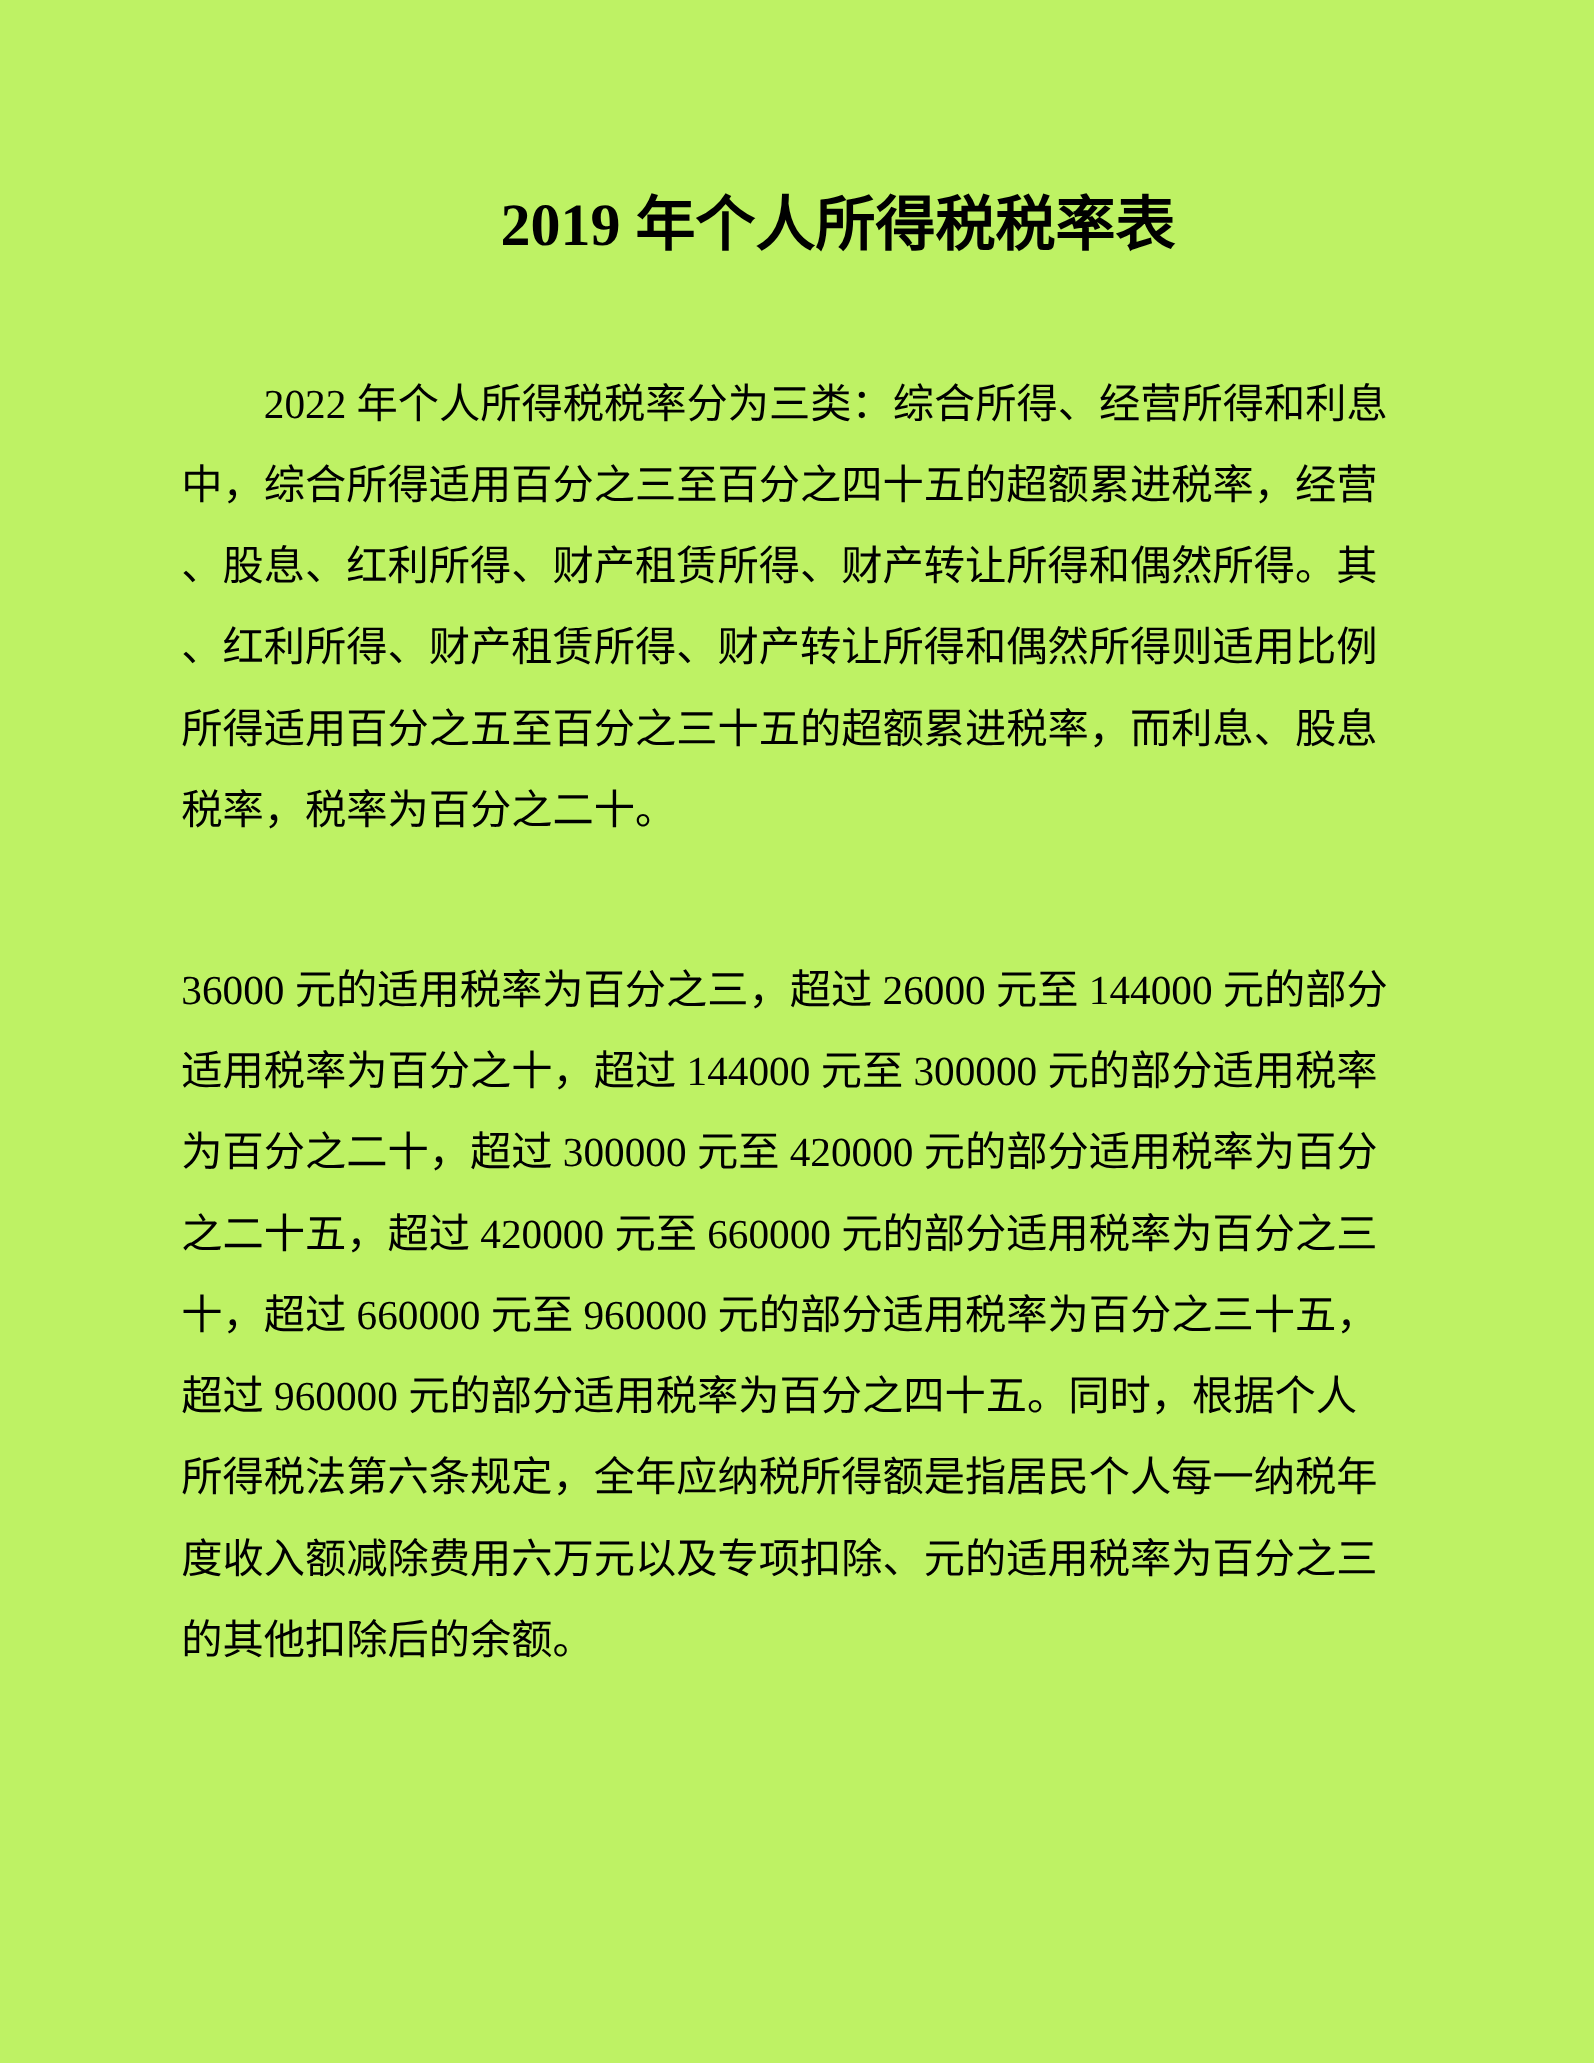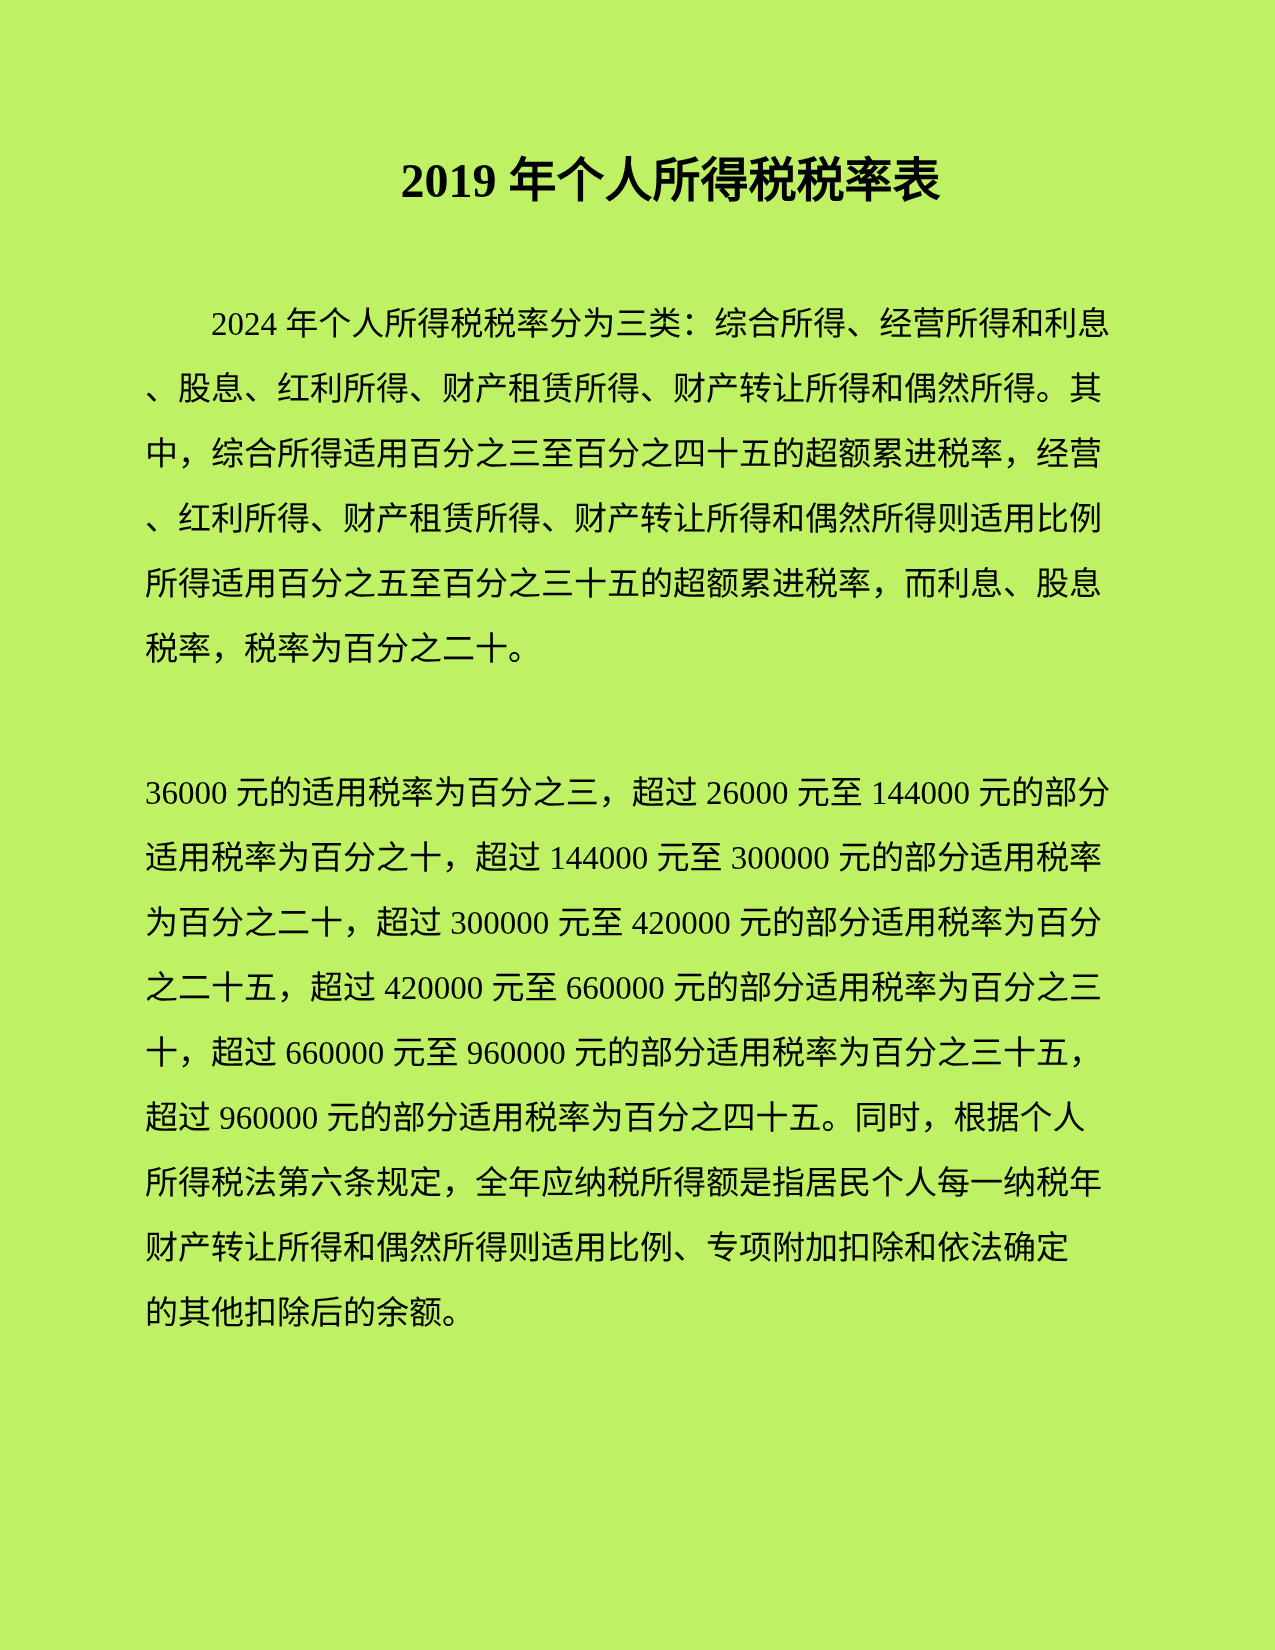--- a/index.html
+++ b/index.html
@@ -44,33 +44,33 @@
   }
 </style>
 </head>
 <body>
 
 <div class="page">
 
   <h1 class="doc-title">2019 年个人所得税税率表</h1>
 
   <div class="para para-1">
-    <div class="line indent">2024 年个人所得税税率分为三类：综合所得、经营所得和利息</div>
+    <div class="line indent">2022 年个人所得税税率分为三类：综合所得、经营所得和利息</div>
+    <div class="line">中，综合所得适用百分之三至百分之四十五的超额累进税率，经营</div>
     <div class="line">、股息、红利所得、财产租赁所得、财产转让所得和偶然所得。其</div>
-    <div class="line">中，综合所得适用百分之三至百分之四十五的超额累进税率，经营</div>
     <div class="line">、红利所得、财产租赁所得、财产转让所得和偶然所得则适用比例</div>
     <div class="line">所得适用百分之五至百分之三十五的超额累进税率，而利息、股息</div>
     <div class="line">税率，税率为百分之二十。</div>
   </div>
 
   <div class="para para-2">
     <div class="line">36000 元的适用税率为百分之三，超过 26000 元至 144000 元的部分</div>
     <div class="line">适用税率为百分之十，超过 144000 元至 300000 元的部分适用税率</div>
     <div class="line">为百分之二十，超过 300000 元至 420000 元的部分适用税率为百分</div>
     <div class="line">之二十五，超过 420000 元至 660000 元的部分适用税率为百分之三</div>
     <div class="line">十，超过 660000 元至 960000 元的部分适用税率为百分之三十五，</div>
     <div class="line">超过 960000 元的部分适用税率为百分之四十五。同时，根据个人</div>
     <div class="line">所得税法第六条规定，全年应纳税所得额是指居民个人每一纳税年</div>
-    <div class="line">财产转让所得和偶然所得则适用比例、专项附加扣除和依法确定</div>
+    <div class="line">度收入额减除费用六万元以及专项扣除、元的适用税率为百分之三</div>
     <div class="line">的其他扣除后的余额。</div>
   </div>
 
 </div>
 
 </body></html>

